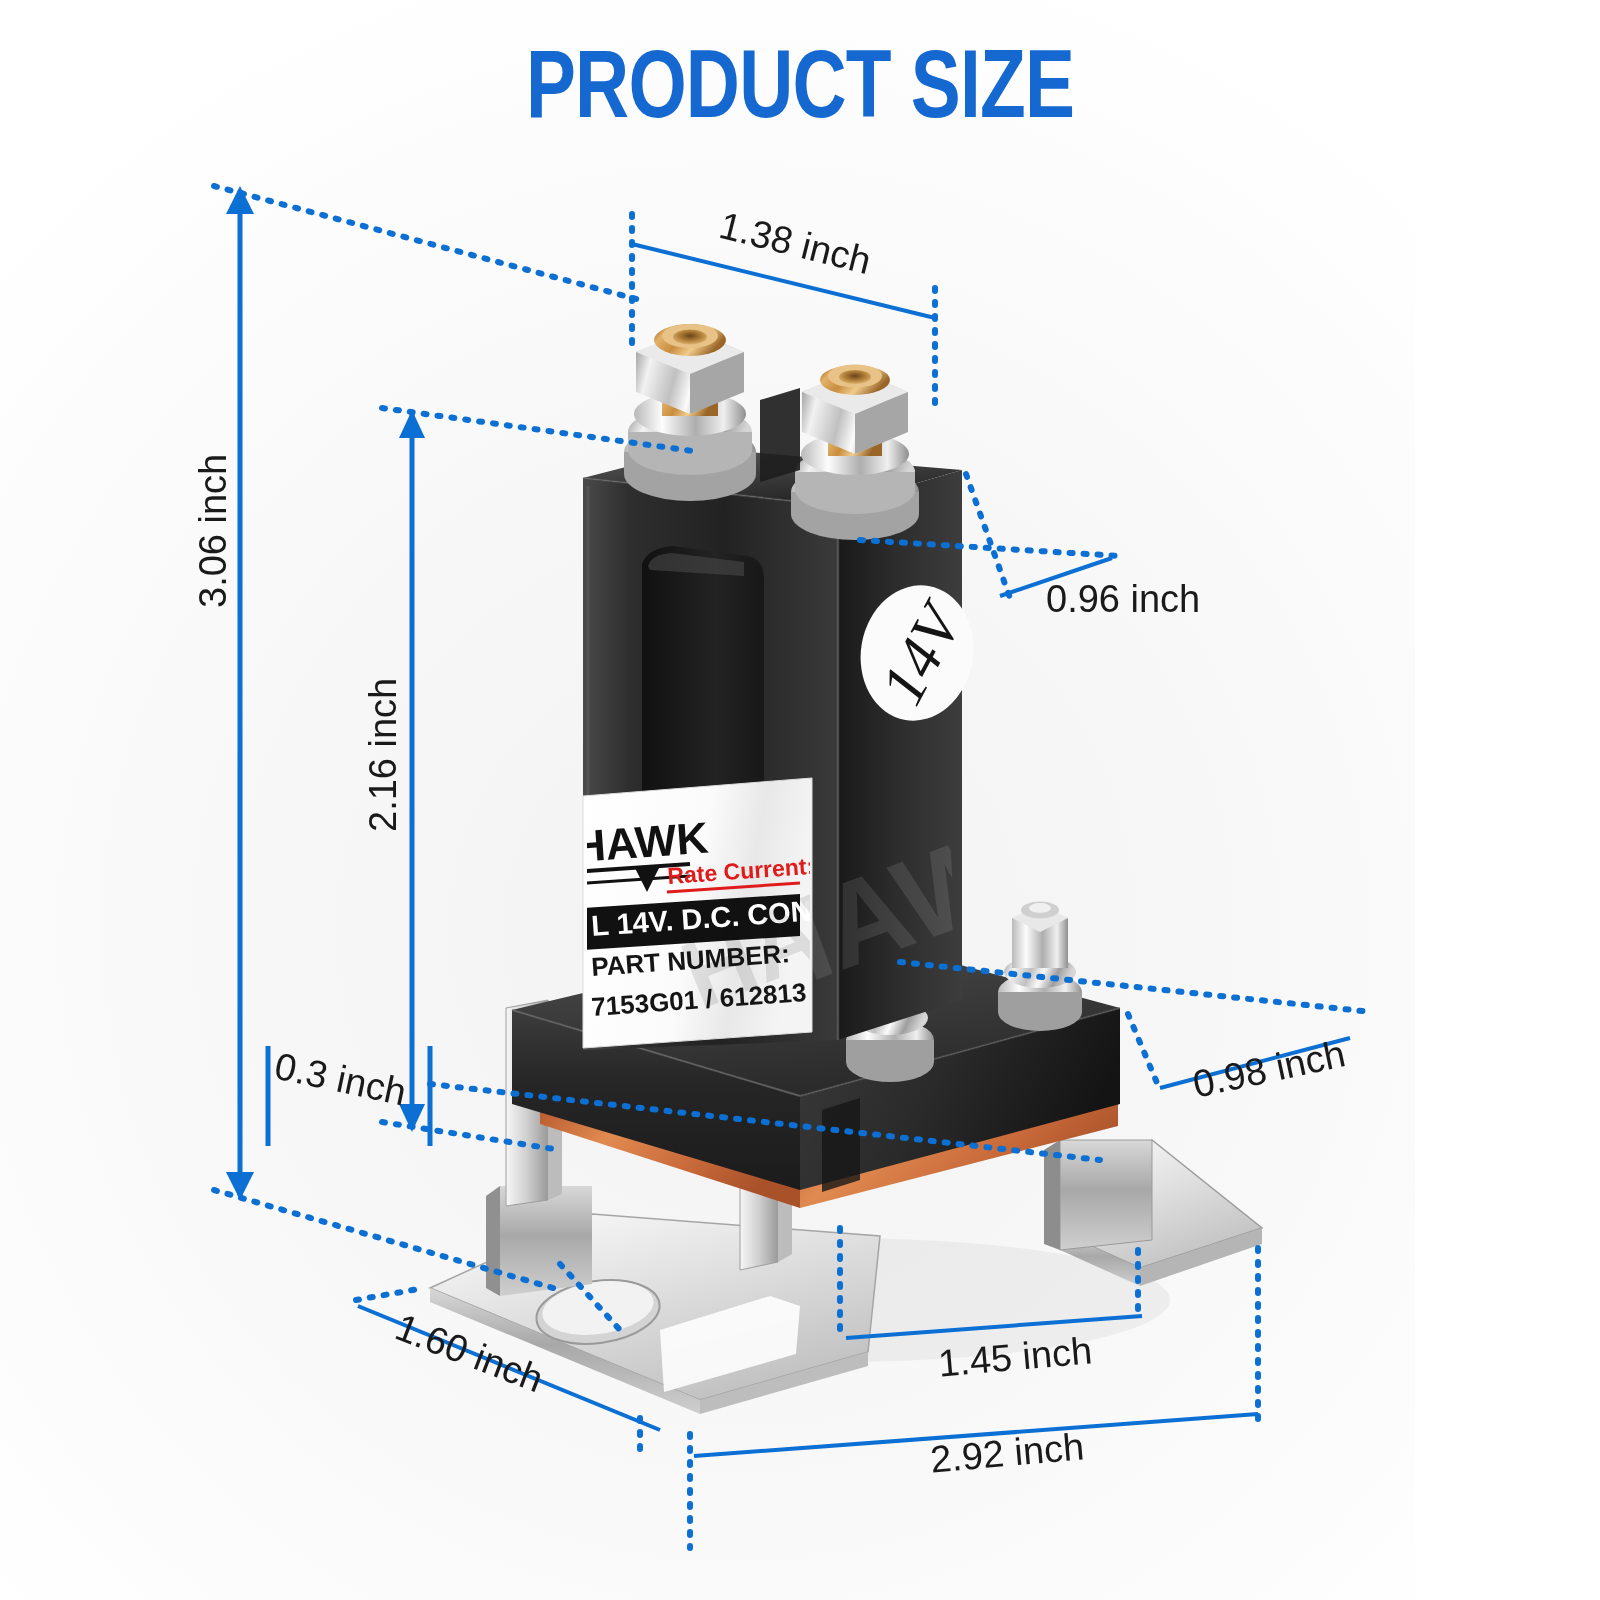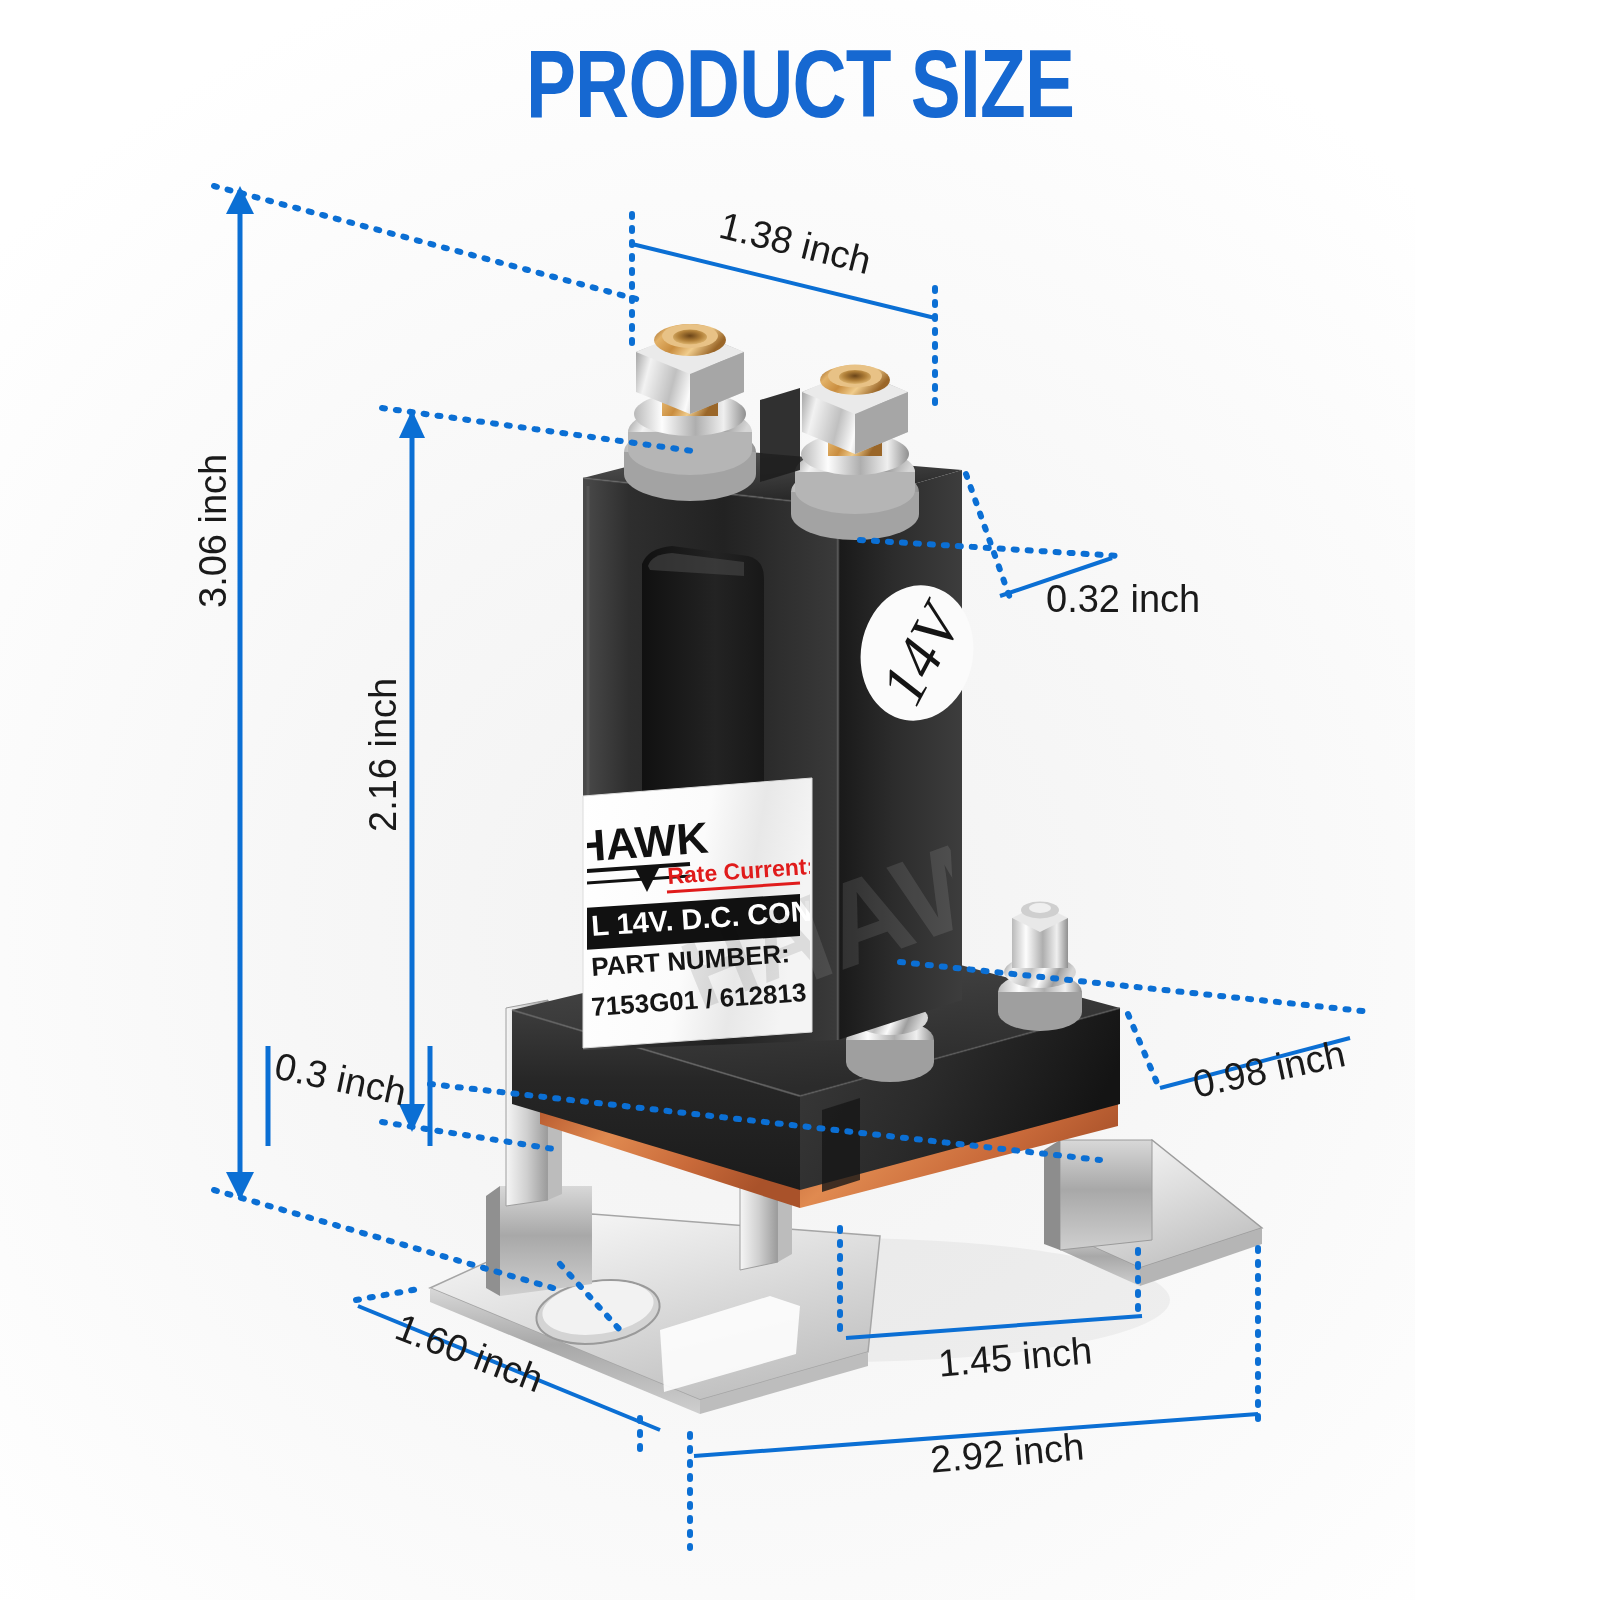--- a/index.html
+++ b/index.html
@@ -353,21 +353,21 @@
       <g stroke-dasharray="3 11" stroke-width="6" stroke-linecap="round">
         <path d="M690,1434 L690,1548"></path>
         <path d="M1258,1248 L1258,1420"></path>
       </g>
       <path d="M694,1456 L1258,1414" stroke-width="4"></path>
     </g>
   </svg>
 
   <div class="dimlabel" style="left:718px;  top:222px;  transform:rotate(14deg);">1.38 inch</div>
 
-  <div class="dimlabel" style="left:1046px; top:578px;">0.32 inch</div>
+  <div class="dimlabel" style="left:1046px; top:578px;">0.96 inch</div>
 
   <div class="dimlabel" style="left:192px;  top:608px;  transform:rotate(-90deg); transform-origin:left top;">3.06 inch</div>
 
   <div class="dimlabel" style="left:362px;  top:832px;  transform:rotate(-90deg); transform-origin:left top;">2.16 inch</div>
 
   <div class="dimlabel" style="left:274px;  top:1058px; transform:rotate(12deg);">0.3 inch</div>
 
   <div class="dimlabel" style="left:1192px; top:1048px; transform:rotate(-12deg);">0.98 inch</div>
 
   <div class="dimlabel" style="left:392px;  top:1332px; transform:rotate(21deg);">1.60 inch</div>

